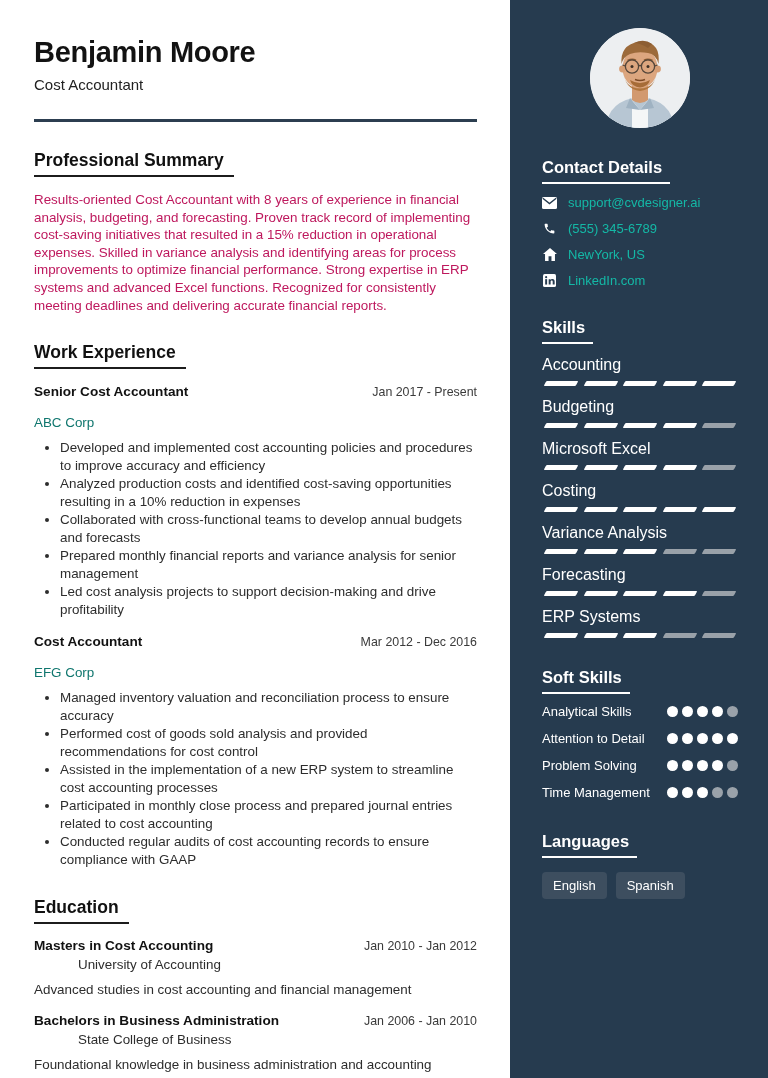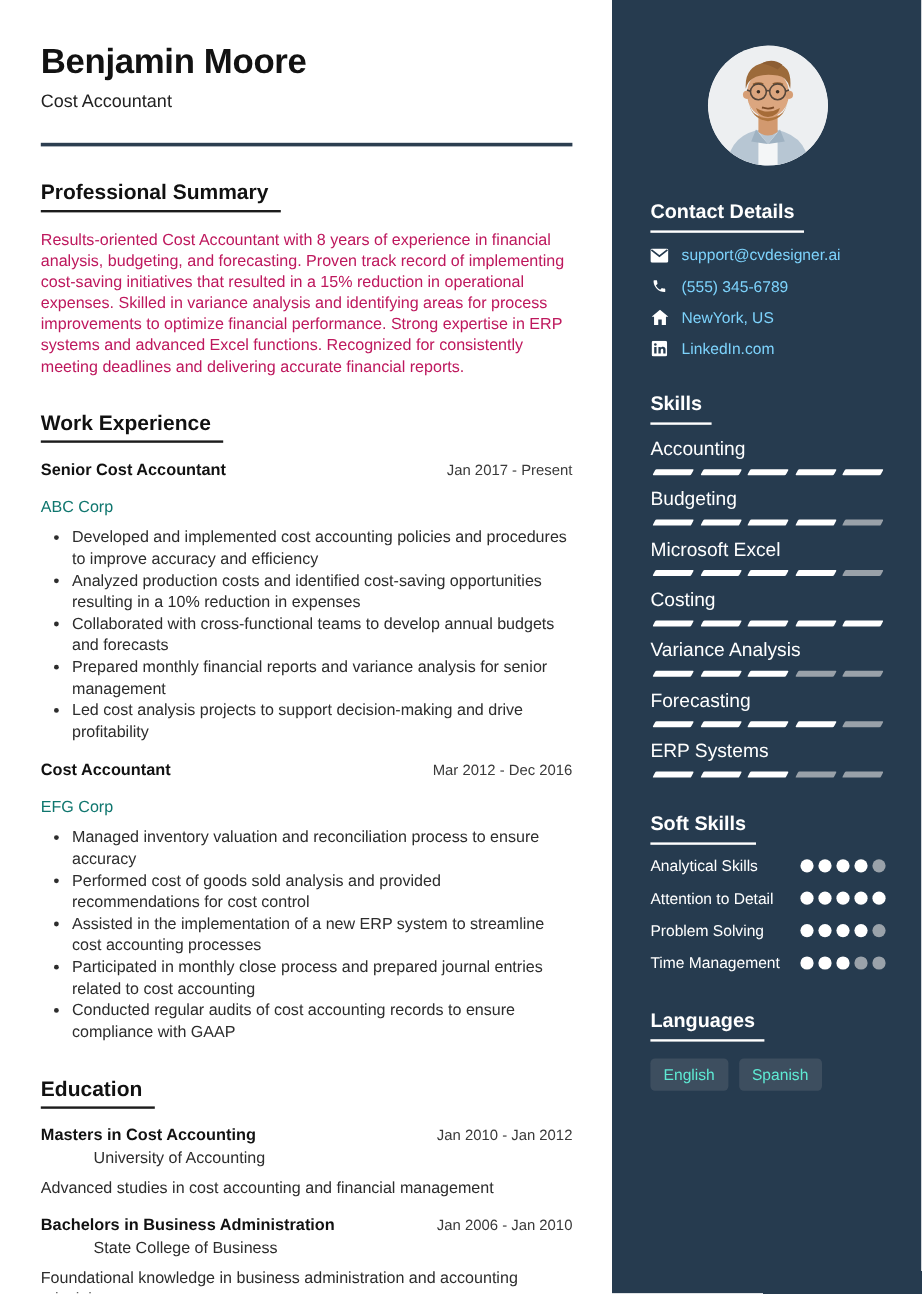--- a/index.html
+++ b/index.html
@@ -23,46 +23,46 @@
   .job-dates { font-size:12.4px; color:#3a3a3a; white-space:nowrap; }
   .job-company { font-size:13.4px; color:#0f766e; margin-top:16px; }
   ul.bullets { margin-top:9px; padding-left:26px; }
   ul.bullets li { font-size:13.4px; line-height:18px; color:#2d2d2d; }
 
   .edu { margin-top:14px; }
   .edu-school { font-size:13.4px; color:#2d2d2d; margin-top:4px;margin-left:44px; }
   .edu-desc { font-size:13.4px; color:#2d2d2d; margin-top:9px; line-height:18px; }
 
   
-  .sidebar { width:258px; background:#263b4f; color:#fff; padding:38px 30px 0 32px; }
+  .sidebar { width:258px; background:#263b4f; color:#fff; padding:28px 30px 0 32px; }
   .avatar-wrap { width:100px; height:100px; border-radius:50%; overflow:hidden;
                  margin:0 auto; background:#edeff1; }
   .sheading { display:inline-block; font-size:16.5px; font-weight:bold; color:#fff;
               border-bottom:2px solid #fff; padding:0 8px 5px 0; }
   .ssection { margin-top:30px; }
 
   .contact-item { display:flex; align-items:center; gap:11px; margin-top:11px;
-                  font-size:13px; color:#7dd3fc; }
+                  font-size:13px; color:#14b8a6; }
   .cicon { width:15px; height:15px; flex:0 0 15px; display:flex; align-items:center; justify-content:center; }
   .cicon svg { display:block; }
 
   .skill { margin-top:12px; }
   .skill-name { font-size:16px; }
   .skill-bar { display:flex; gap:8px; margin-top:7px; padding:0 3px; }
   .seg { height:5px; flex:1; background:#fff; transform:skewX(-28deg); border-radius:1px; }
   .seg.empty { background:#99a1a9; }
 
   .soft-row { display:flex; margin-top:9px; }
   .soft-name { width:110px; font-size:13px; line-height:18px; }
   .dots { display:flex; gap:4px; margin-left:auto; padding-top:3px; }
   .dot { width:11px; height:11px; border-radius:50%; background:#fff; }
   .dot.empty { background:#9aa2aa; }
 
   .pills { display:flex; gap:9px; margin-top:14px; }
-  .pill { background:#3d4e5f; border-radius:4px; padding:6px 11px; font-size:13px; color:#5eead4; }
+  .pill { background:#3d4e5f; border-radius:4px; padding:6px 11px; font-size:13px; color:#ffffff; }
 </style>
 </head>
 <body>
 
 <div class="page">
 
   <main class="left">
     <div class="name">Benjamin Moore</div>
     <div class="person-title">Cost Accountant</div>
     <div class="divider"></div>

